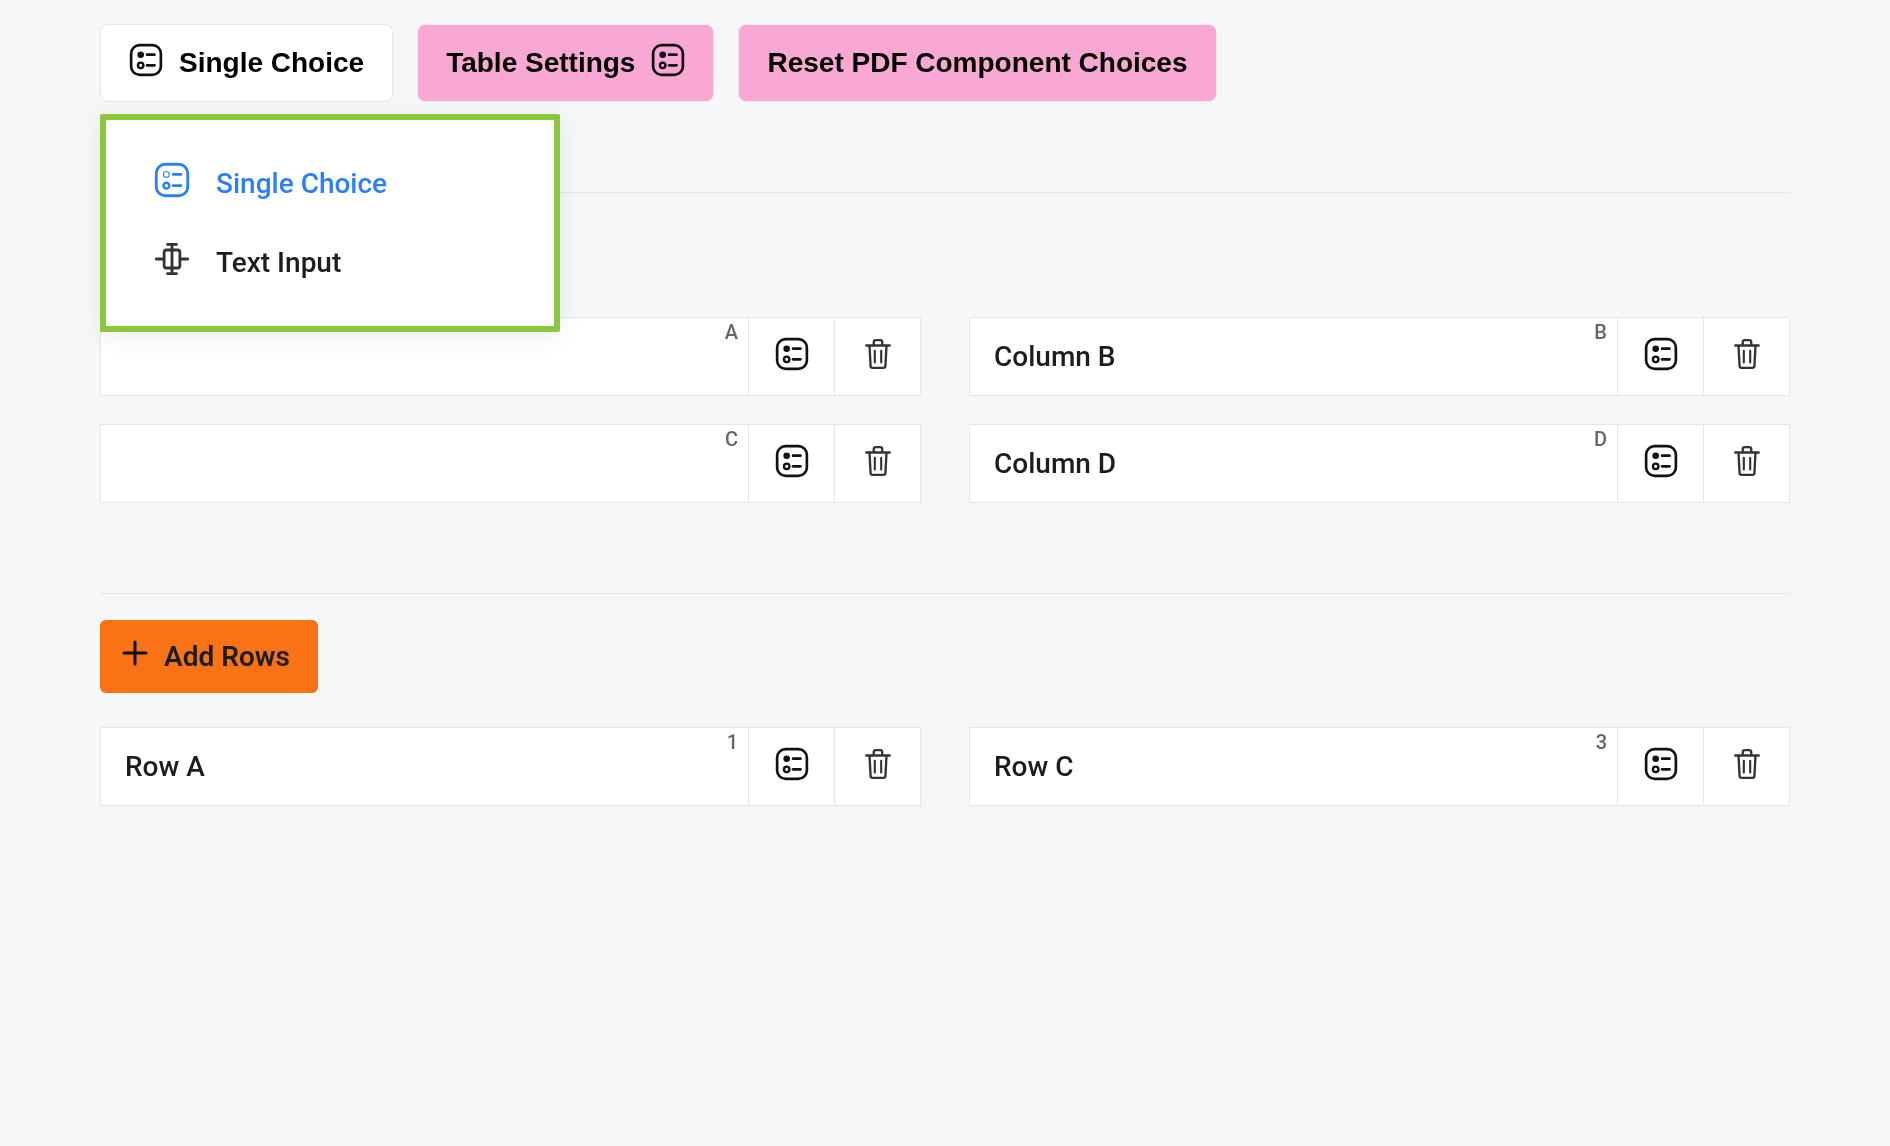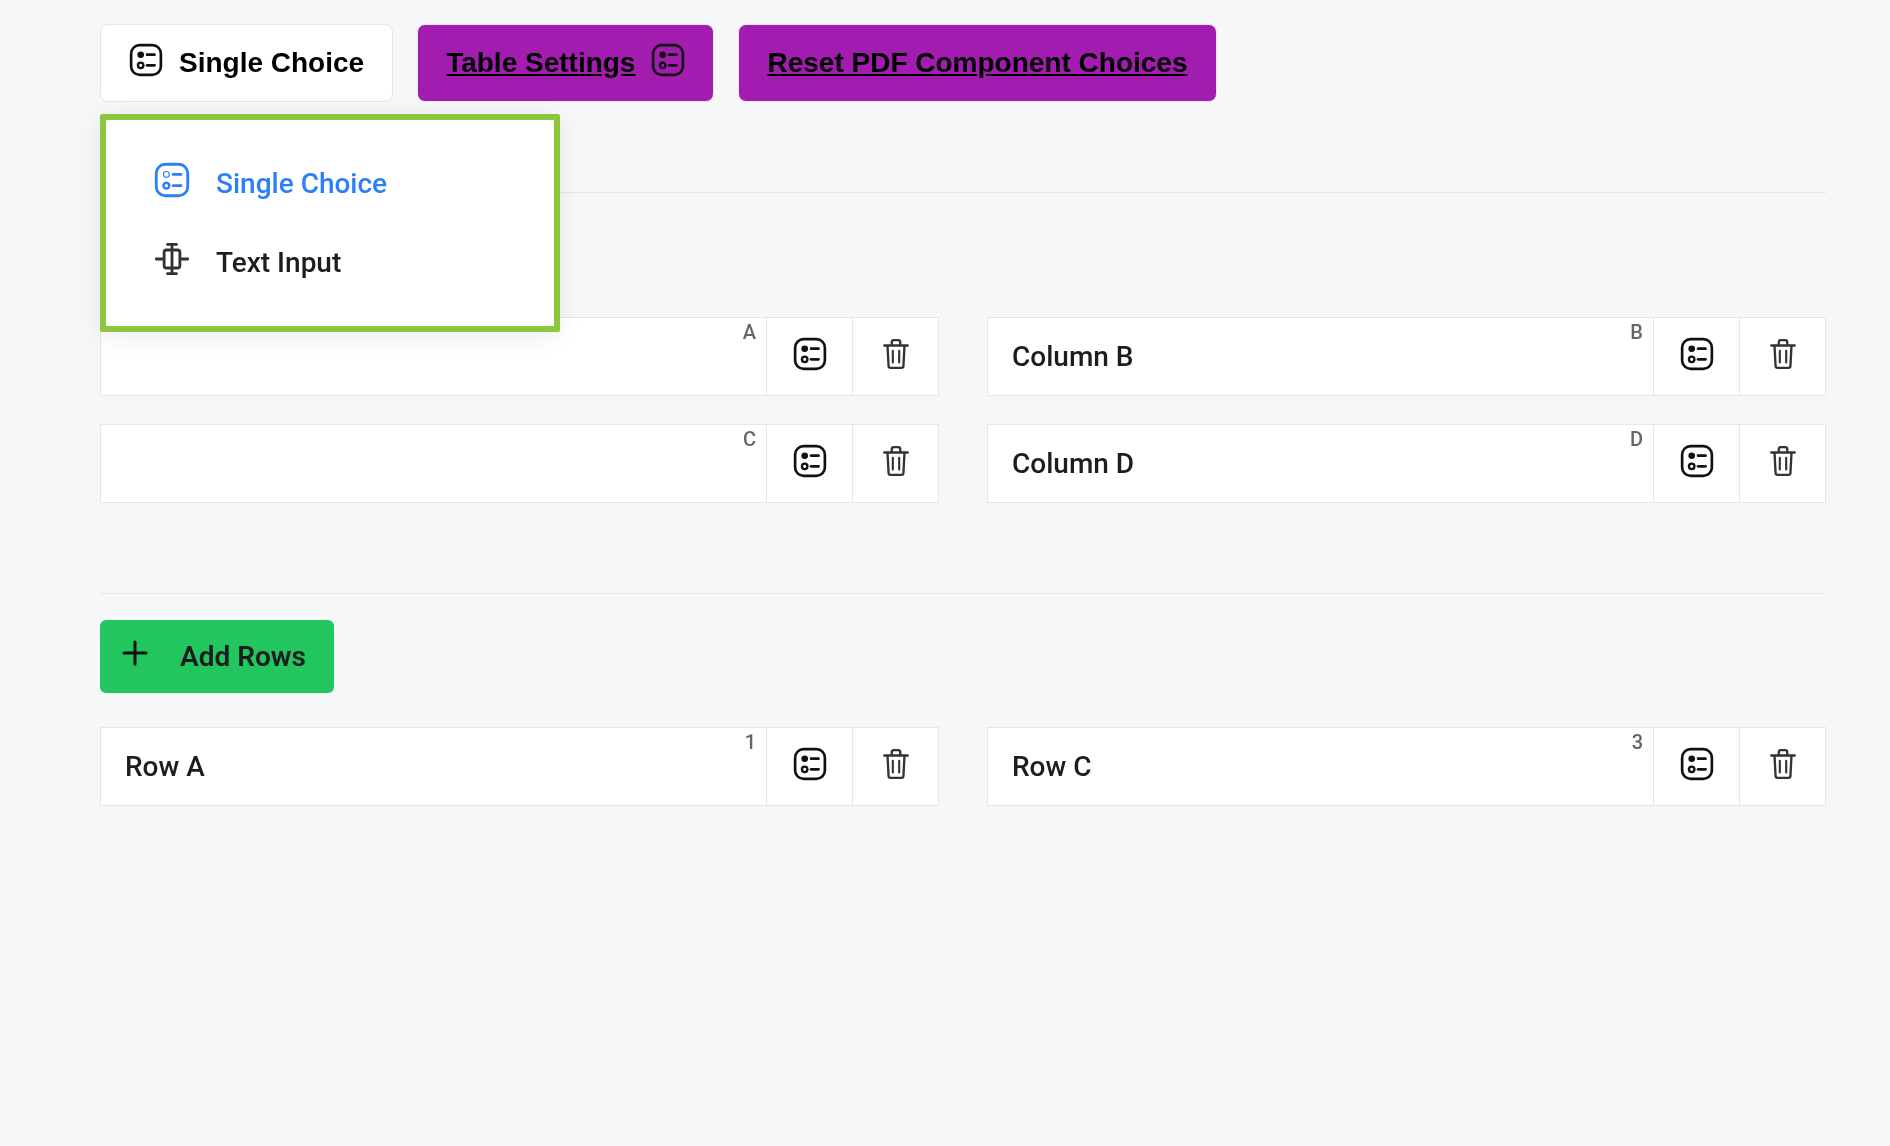--- a/index.html
+++ b/index.html
@@ -5,21 +5,21 @@
   * { box-sizing: border-box; margin: 0; padding: 0; }
   body {
     font-family: -apple-system, BlinkMacSystemFont, "Segoe UI", Roboto, sans-serif;
     background: #f6f7f8;
     color: #1d1d1f;
     font-size: 24px;
   }
   .page {
     width: 1890px;
     height: 812px;
-    padding: 24px 64px 40px 100px;
+    padding: 24px 100px 40px 100px;
     position: relative;
   }
   .toolbar {
     display: flex;
     gap: 24px;
     margin-bottom: 90px;
     position: relative;
   }
   .btn {
     display: inline-flex;
@@ -28,23 +28,22 @@
     height: 78px;
     padding: 0 28px;
     border-radius: 8px;
     border: 1px solid #e5e5ea;
     background: #fff;
     font-size: 28px;
     font-weight: 600;
     cursor: pointer;
   }
   .btn.secondary {
-    background: #a21caf;
+    background: #f9a8d4;
     border-color: #e9eaec;
-    text-decoration: underline;
   }
   .dropdown {
     position: absolute;
     left: 0;
     top: 90px;
     width: 460px;
     background: #fff;
     border: 6px solid #8cc63f;
     border-radius: 2px;
     padding: 24px 0;
@@ -65,22 +64,22 @@
   .dropdown-item svg { stroke: #333; }
 
   .divider {
     border: none;
     border-top: 1px solid #e5e5ea;
     margin: 0 0 26px 0;
   }
   .section-add {
     display: inline-flex;
     align-items: center;
-    gap: 30px;
-    background: #22c55e;
+    gap: 14px;
+    background: #f97316;
     padding: 18px 28px 18px 20px;
     border-radius: 6px;
     font-size: 28px;
     font-weight: 600;
     cursor: pointer;
     margin-bottom: 34px;
     justify-content: center;
   }
   .section-add svg { stroke: #111; }
 

